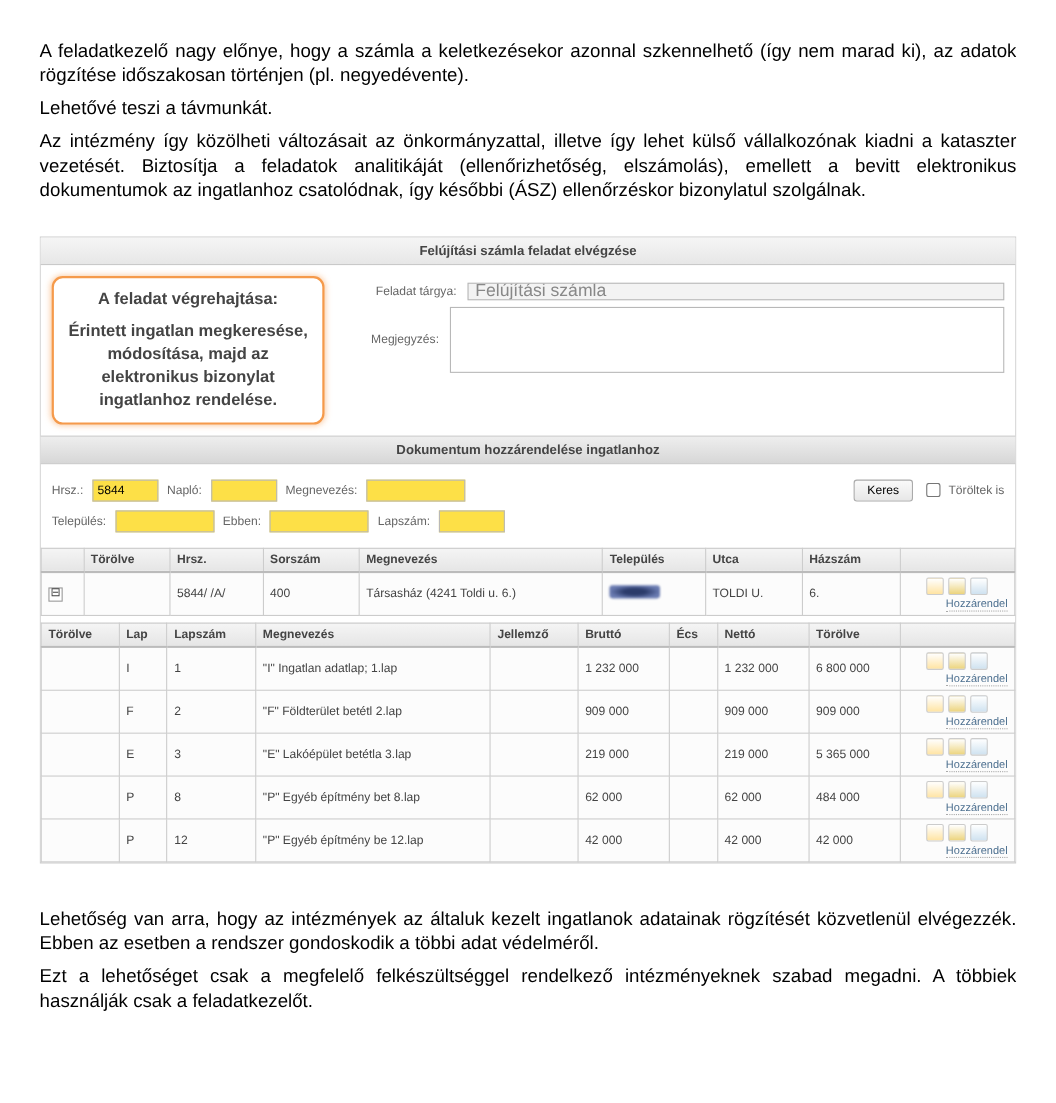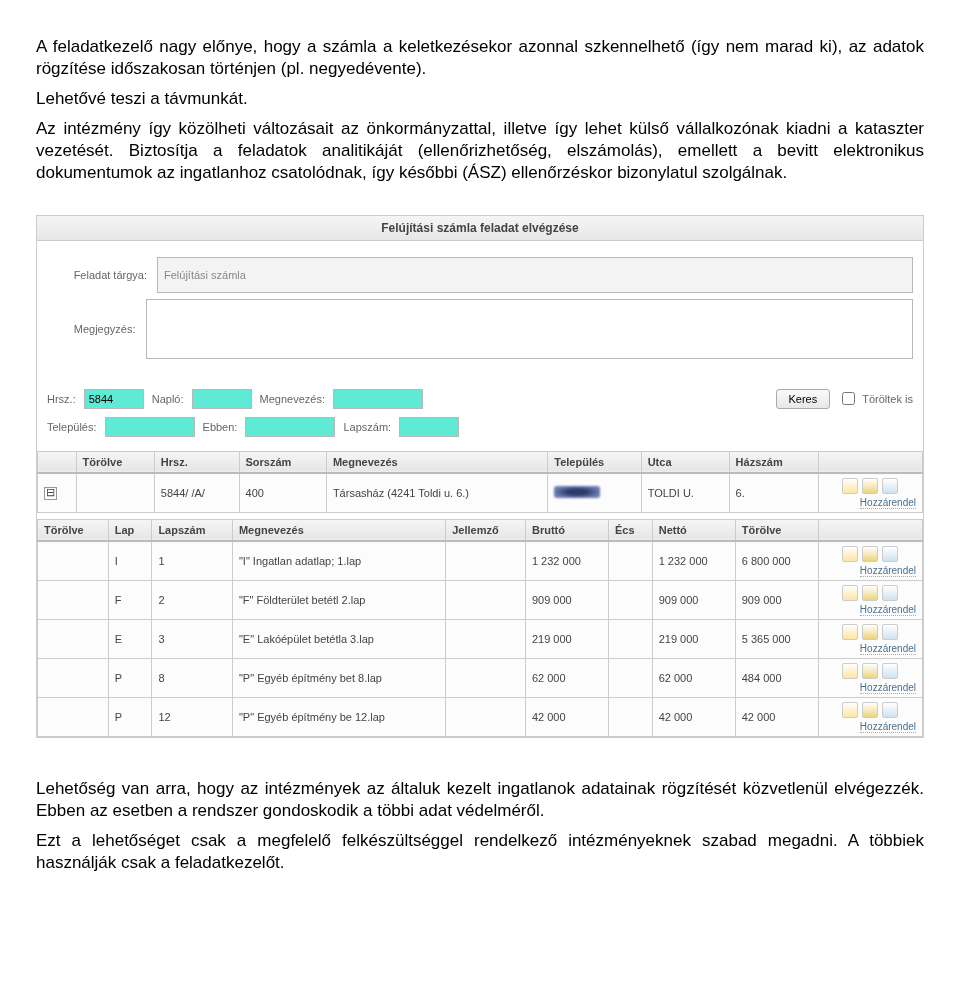--- a/index.html
+++ b/index.html
@@ -63,25 +63,25 @@
     gap: 10px;
   }
   .form-row label {
     width: 100px;
     text-align: right;
     font-size: 11px;
     color: #666;
   }
   .tx {
     flex: 1;
-    height: 36px;
+    height: 16px;
     border: 1px solid #b8b8b8;
     background: #f3f3f3;
     padding: 2px 6px;
-    font-size: 11px;
+    font-size: 16px;
     color: #888;
     box-sizing: border-box;
   }
   .linkish {
     color: #4c6f8f;
     border-bottom: 1px dotted #aaa;
     font-size: 11px;
     cursor: pointer;
   }
   .textarea {
@@ -105,21 +105,21 @@
     display: flex;
     align-items: center;
     gap: 8px;
     padding: 14px 10px 8px;
     flex-wrap: wrap;
   }
   .search-row label { font-size: 11px; color: #666; }
   .small-input {
     height: 20px;
     border: 1px solid #b8b8b8;
-    background: #5eead4;
+    background: #fde047;
     font-size: 11px;
     padding: 2px 4px;
     box-sizing: border-box;
   }
   .w60 { width: 60px; }
   .w90 { width: 90px; }
   .spacer { flex: 1; }
   .btn {
     background: linear-gradient(#fafafa,#e7e7e7);
     border: 1px solid #aaa;
@@ -184,33 +184,38 @@
 <body>
 
 <p class="doc-para">A feladatkezelő nagy előnye, hogy a számla a keletkezésekor azonnal szkennelhető (így nem marad ki), az adatok rögzítése időszakosan történjen (pl. negyedévente).</p>
 <p class="doc-para">Lehetővé teszi a távmunkát.</p>
 <p class="doc-para">Az intézmény így közölheti változásait az önkormányzattal, illetve így lehet külső vállalkozónak kiadni a kataszter vezetését. Biztosítja a feladatok analitikáját (ellenőrizhetőség, elszámolás), emellett a bevitt elektronikus dokumentumok az ingatlanhoz csatolódnak, így későbbi (ÁSZ) ellenőrzéskor bizonylatul szolgálnak.</p>
 
 <div class="app-shot">
   <div class="win-title">Felújítási számla feladat elvégzése</div>
 
   <div class="top-area">
+    <div class="callout">
+      <div class="callout-title">A feladat végrehajtása:</div>
+      <div class="callout-body">Érintett ingatlan megkeresése, módosítása, majd az elektronikus bizonylat ingatlanhoz rendelése.</div>
+    </div>
 
     <div class="form-col">
       <div class="form-row">
         <label>Feladat tárgya:</label>
         <input class="tx" readonly="" value="Felújítási számla" style="">
       </div>
       <div class="form-row">
         <label>Megjegyzés:</label>
         <textarea class="textarea" style=""></textarea>
       </div>
     </div>
   </div>
 
+  <div class="section-bar">Dokumentum hozzárendelése ingatlanhoz</div>
 
   <div class="search-row">
     <label>Hrsz.:</label>
     <input class="small-input w60" value="5844" style="">
     <label>Napló:</label>
     <input class="small-input w60" style="">
     <label>Megnevezés:</label>
     <input class="small-input w90" style="">
     <div class="spacer"></div>
     <button class="btn">Keres</button>

